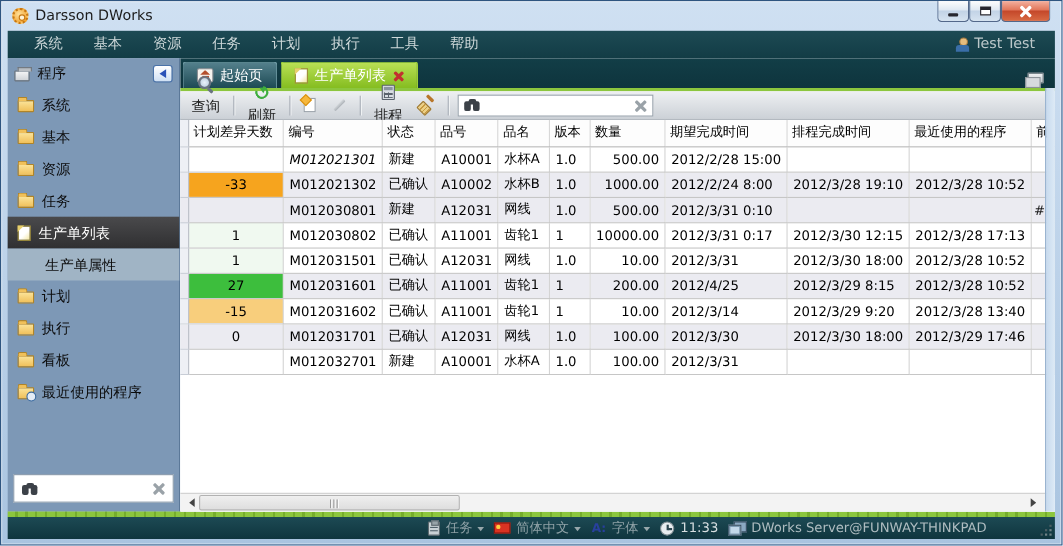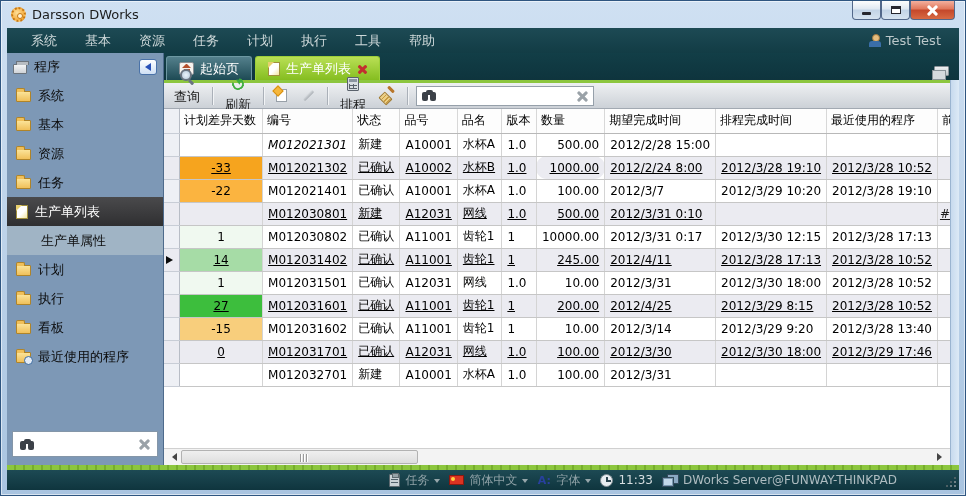--- a/index.html
+++ b/index.html
@@ -58,21 +58,21 @@
   .tbtn{display:flex;align-items:center;gap:5px;padding:2px 4px;border-radius:2px;flex-direction:column;}
   .tsep{width:1px;height:18px;background:#aab0b8;box-shadow:1px 0 0 #f2f4f6;margin:0 2px;}
   .t-search{width:178px;height:20px;background:#fff;border:1px solid #96a0aa;display:flex;align-items:center;padding:0 5px;gap:5px;}
   .t-search input,.sb-search input{border:none;outline:none;flex:1;min-width:0;font-size:12px;background:transparent;}
 
   
   .table-region{flex:1;display:flex;flex-direction:column;min-height:0;background:#fff;position:relative;}
   table.grid{border-collapse:collapse;table-layout:fixed;font-size:12px;color:#000;}
   .grid th{height:24px;font-weight:normal;background:#fdfdfd;border-right:1px solid #d8d8d8;border-bottom:1px solid #b8b8b8;padding:0 4px;white-space:nowrap;overflow:hidden;text-align:left;}
   .grid td{height:23px;border-right:1px solid #d4d4d4;border-bottom:1px solid #c6c6c6;padding:0 5px;white-space:nowrap;overflow:hidden;}
-  .grid tr.even td{background:#ebebf1;text-decoration:underline;}
+  .grid tr.even td{background:#ebebf1;}
   .grid td.gutter,.grid th.gutter{background:#eef0f5;border-right:1px solid #b8bdc6;border-bottom:1px solid #c8cdd6;padding:0 2px;}
   .grid td.hashcell{background:#b2b2b2;color:#1a1a1a;padding:0 2px;}
   .row-arrow{width:0;height:0;border:4px solid transparent;border-left:7px solid #0a0a0a;display:inline-block;}
   .filler{flex:1;background:#fff;}
   .vstrip{position:absolute;right:0;top:27px;bottom:0;width:9px;background:linear-gradient(90deg,#c7daee,#ddeaf6);border-left:1px solid #9ab4d0;}
 
   
   .hscroll{height:17px;flex:none;background:#f3f3f3;border-top:1px solid #d0d0d0;position:relative;}
   .hs-arrow{position:absolute;top:0;width:16px;height:16px;display:flex;align-items:center;justify-content:center;}
   .hs-left{left:0;} .hs-right{right:10px;}
@@ -331,38 +331,24 @@
                 <td style="text-align: left;"></td>
               </tr>
               <tr class="even">
                 <td class="gutter"></td>
                 <td style="text-align: center; background: rgb(246, 164, 30);">-33</td>
                 <td style="text-align: left;">M012021302</td>
                 <td style="text-align: left;">已确认</td>
                 <td style="text-align: left;">A10002</td>
                 <td style="text-align: left;">水杯B</td>
                 <td style="text-align: left;">1.0</td>
-                <td style="text-align: right; border-radius: 11px;">1000.00</td>
+                <td style="text-align: right;">1000.00</td>
                 <td style="text-align: left;">2012/2/24 8:00</td>
                 <td style="text-align: left;">2012/3/28 19:10</td>
                 <td style="text-align: left;">2012/3/28 10:52</td>
-                <td style="text-align: left;"></td>
-              </tr>
-              <tr class="odd">
-                <td class="gutter"></td>
-                <td style="text-align: center; background: rgb(251, 180, 64);">-22</td>
-                <td style="text-align: left;">M012021401</td>
-                <td style="text-align: left;">已确认</td>
-                <td style="text-align: left;">A10001</td>
-                <td style="text-align: left;">水杯A</td>
-                <td style="text-align: left;">1.0</td>
-                <td style="text-align: right;">100.00</td>
-                <td style="text-align: left;">2012/3/7</td>
-                <td style="text-align: left;">2012/3/29 10:20</td>
-                <td style="text-align: left;">2012/3/28 19:10</td>
                 <td style="text-align: left;"></td>
               </tr>
               <tr class="even">
                 <td class="gutter"></td>
                 <td style="text-align: center;"></td>
                 <td style="text-align: left; margin-top: 28px;">M012030801</td>
                 <td style="text-align: left;">新建</td>
                 <td style="text-align: left;">A12031</td>
                 <td style="text-align: left;">网线</td>
                 <td style="text-align: left;">1.0</td>
@@ -377,34 +363,20 @@
                 <td style="text-align: center; background: rgb(240, 249, 240);">1</td>
                 <td style="text-align: left;">M012030802</td>
                 <td style="text-align: left;">已确认</td>
                 <td style="text-align: left;">A11001</td>
                 <td style="text-align: left;">齿轮1</td>
                 <td style="text-align: left;">1</td>
                 <td style="text-align: right;">10000.00</td>
                 <td style="text-align: left;">2012/3/31 0:17</td>
                 <td style="text-align: left;">2012/3/30 12:15</td>
                 <td style="text-align: left;">2012/3/28 17:13</td>
-                <td style="text-align: left;"></td>
-              </tr>
-              <tr class="even">
-                <td class="gutter"><span class="row-arrow"></span></td>
-                <td style="text-align: center; background: rgb(166, 220, 166);">14</td>
-                <td style="text-align: left;">M012031402</td>
-                <td style="text-align: left;">已确认</td>
-                <td style="text-align: left;">A11001</td>
-                <td style="text-align: left;">齿轮1</td>
-                <td style="text-align: left;">1</td>
-                <td style="text-align: right;">245.00</td>
-                <td style="text-align: left;">2012/4/11</td>
-                <td style="text-align: left;">2012/3/28 17:13</td>
-                <td style="text-align: left;">2012/3/28 10:52</td>
                 <td style="text-align: left;"></td>
               </tr>
               <tr class="odd">
                 <td class="gutter"></td>
                 <td style="text-align: center; background: rgb(240, 249, 240);">1</td>
                 <td style="text-align: left;">M012031501</td>
                 <td style="text-align: left;">已确认</td>
                 <td style="text-align: left;">A12031</td>
                 <td style="text-align: left;">网线</td>
                 <td style="text-align: left;">1.0</td>

